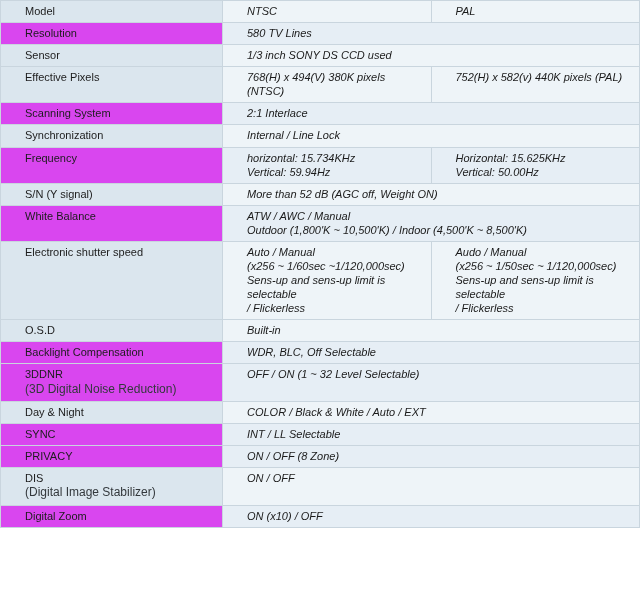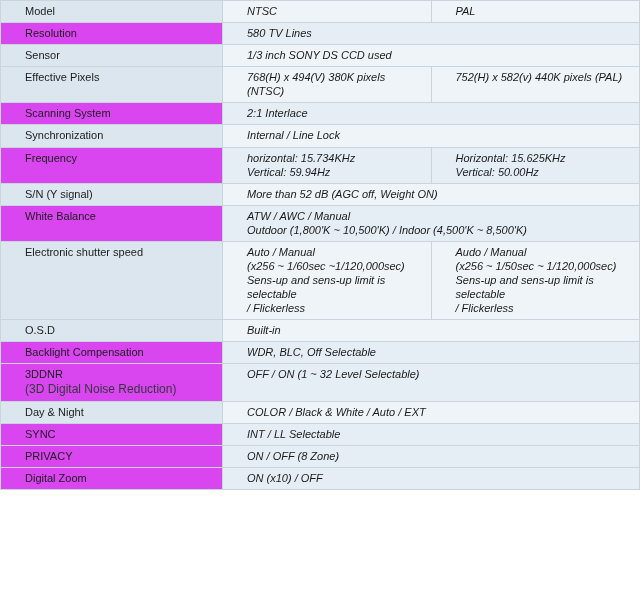--- a/index.html
+++ b/index.html
@@ -141,18 +141,22 @@
         <td class="val" colspan="2">COLOR / Black &amp; White / Auto / EXT</td>
       </tr>
       <tr class="alt">
         <td class="label"><span>SYNC</span></td>
         <td class="val" colspan="2">INT / LL Selectable</td>
       </tr>
       <tr class="alt">
         <td class="label"><span>PRIVACY</span></td>
         <td class="val" colspan="2">ON / OFF (8 Zone)</td>
       </tr>
+      <tr>
+        <td class="label"><span>DIS</span><span class="sub">(Digital Image Stabilizer)</span></td>
+        <td class="val" colspan="2">ON / OFF</td>
+      </tr>
       <tr class="alt">
         <td class="label"><span>Digital Zoom</span></td>
         <td class="val" colspan="2">ON (x10) / OFF</td>
       </tr>
     </tbody>
 </table>
 
 </body></html>

